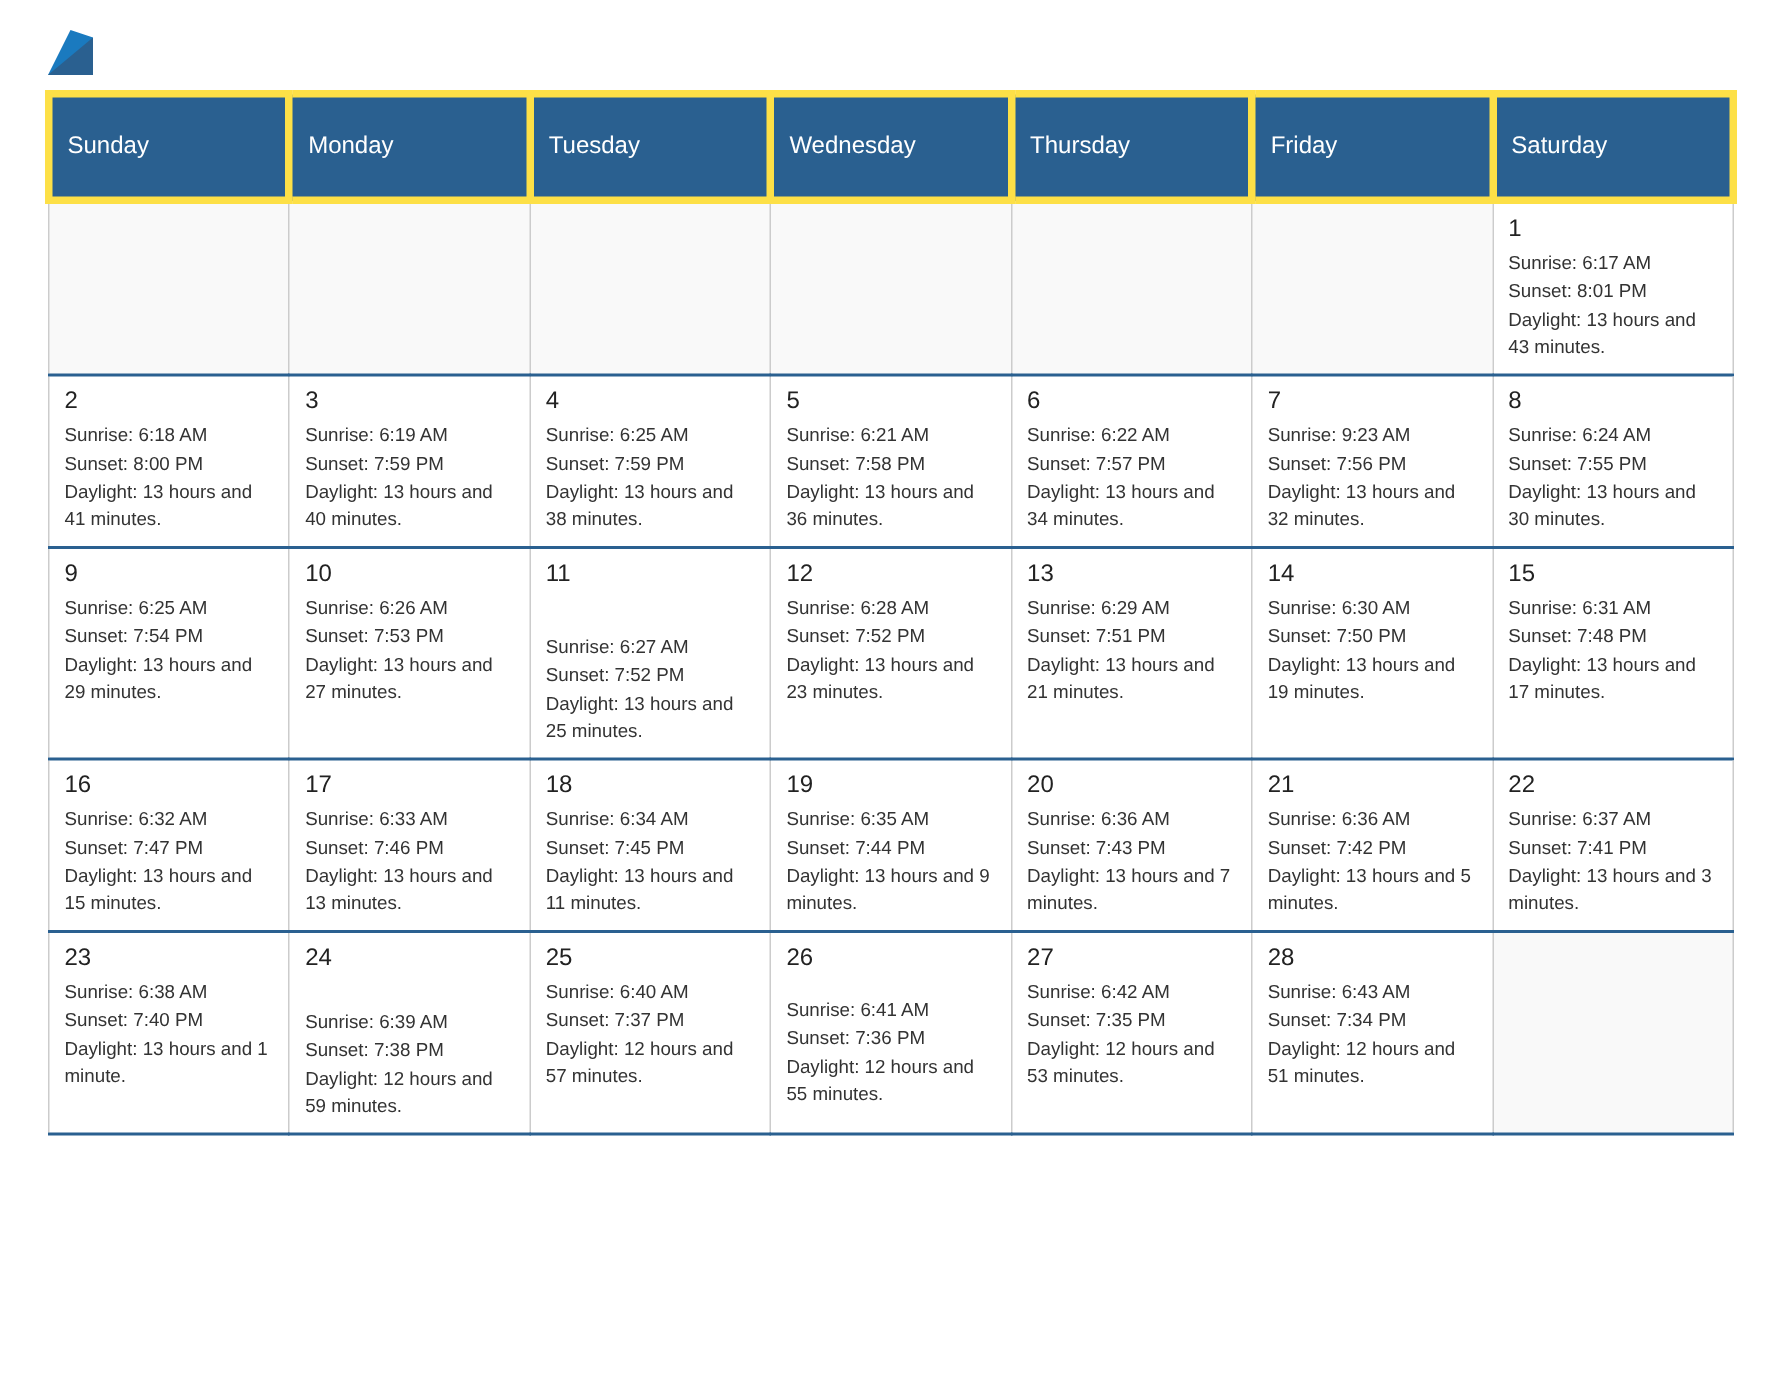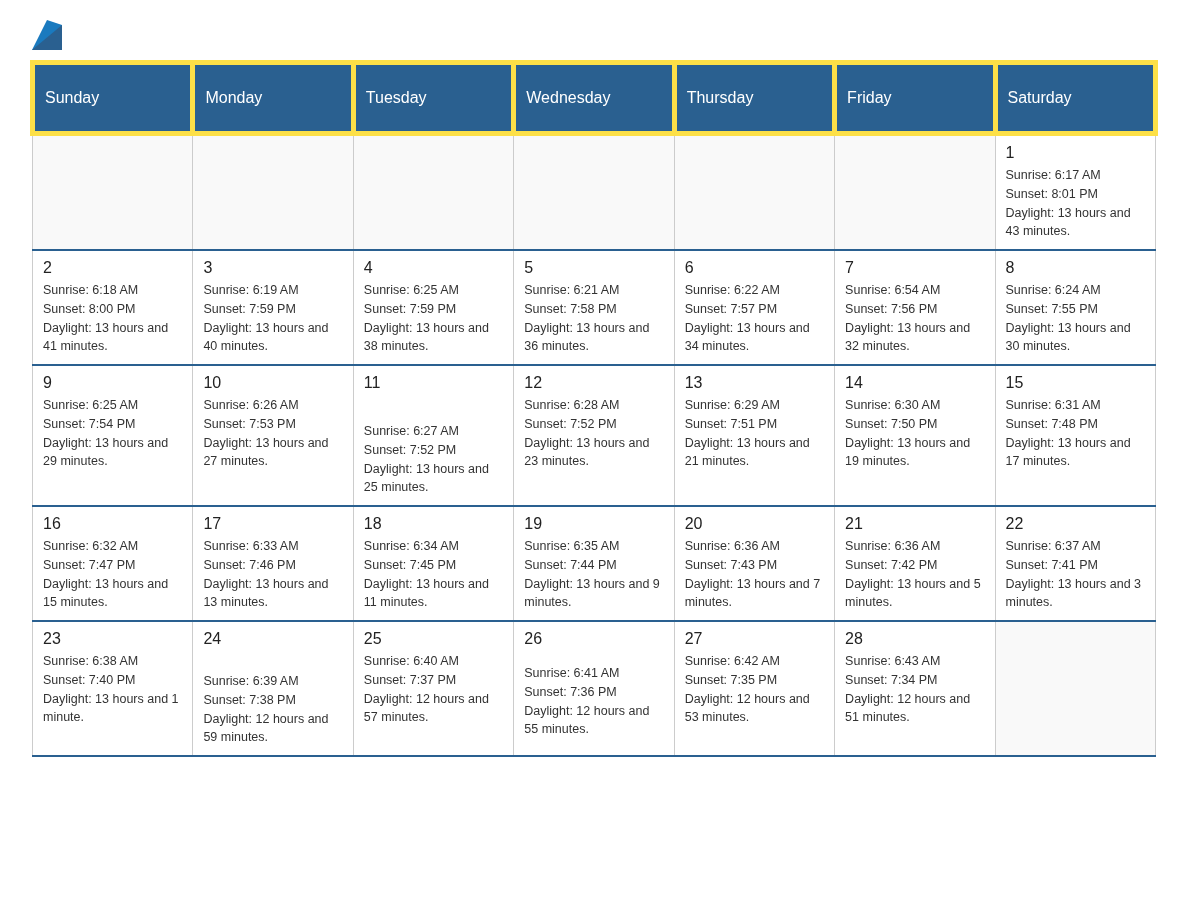--- a/index.html
+++ b/index.html
@@ -170,21 +170,21 @@
 Daylight: 13 hours and 36 minutes.</div>
         </td>
         <td>
           <span class="day-number">6</span>
           <div class="day-info" style="white-space: pre-line;">Sunrise: 6:22 AM
 Sunset: 7:57 PM
 Daylight: 13 hours and 34 minutes.</div>
         </td>
         <td>
           <span class="day-number">7</span>
-          <div class="day-info" style="white-space: pre-line;">Sunrise: 6:54 AM
+          <div class="day-info" style="white-space: pre-line;">Sunrise: 9:23 AM
 Sunset: 7:56 PM
 Daylight: 13 hours and 32 minutes.</div>
         </td>
         <td>
           <span class="day-number">8</span>
           <div class="day-info" style="white-space: pre-line;">Sunrise: 6:24 AM
 Sunset: 7:55 PM
 Daylight: 13 hours and 30 minutes.</div>
         </td>
       </tr>

